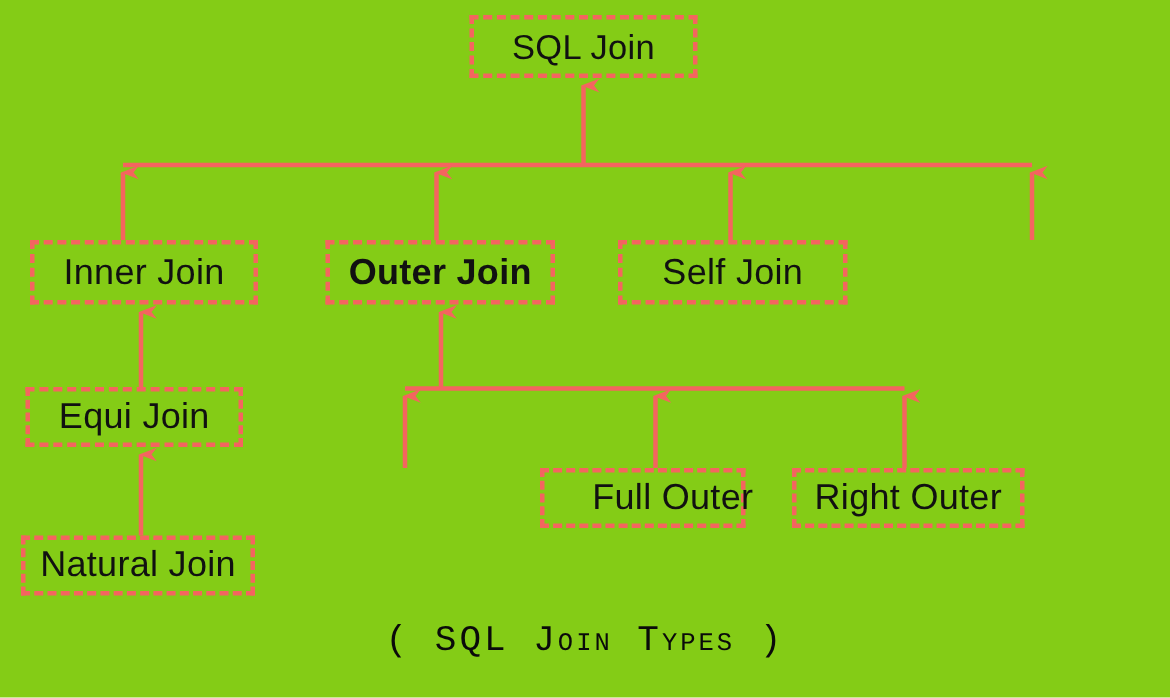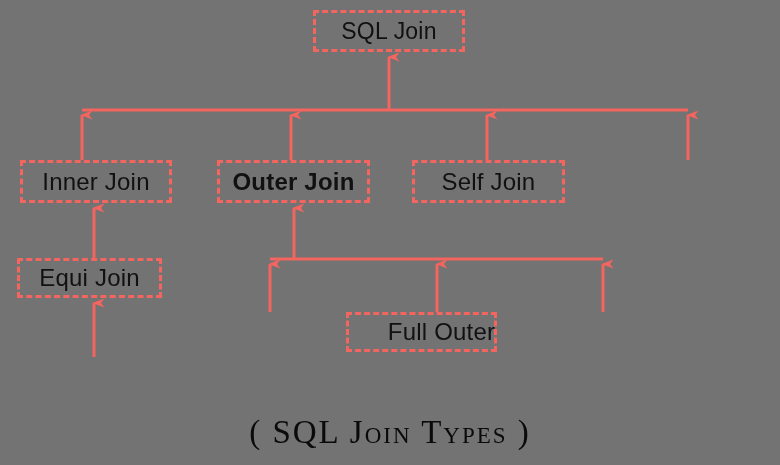--- a/index.html
+++ b/index.html
@@ -40,31 +40,31 @@
     width: 780px;
     height: 465px;
     pointer-events: none;
   }
   .caption {
     position: absolute;
     left: 0;
     top: 414px;
     width: 780px;
     text-align: center;
-    font-family: Liberation Serif, serif;
-    font-size: 33px;
+    font-family: Liberation Mono, monospace;
+    font-size: 24px;
     font-variant: small-caps;
     letter-spacing: 2px;
     color: #0a0a0a;
   }
 </style>
 </head>
 <body>
 
-<div id="canvas" style="background: #737373;">
+<div id="canvas" style="background: #84cc16;">
 
   <svg class="connectors" viewBox="0 0 780 465" width="780" height="465" xmlns="http://www.w3.org/2000/svg">
     <defs>
       <marker id="arrowUp" markerWidth="10" markerHeight="12" refX="5" refY="1.5" orient="auto-start-reverse" markerUnits="userSpaceOnUse">
         <path d="M5,0 L9.5,12 L5,8.5 L0.5,12 Z" fill="#f4655f"></path>
       </marker>
     </defs>
 
     <g>
       <line x1="389" y1="110" x2="389" y2="57" stroke="#f4655f" stroke-width="3" marker-end="url(#arrowUp)"></line>
@@ -115,20 +115,22 @@
 
   <div class="node" style="left: 20px; top: 160px; width: 152px; height: 43px; border-color: rgb(244, 101, 95); color: rgb(17, 17, 17);">Inner Join</div>
 
   <div class="node" style="left: 217px; top: 160px; width: 153px; height: 43px; border-color: rgb(244, 101, 95); color: rgb(17, 17, 17); font-weight: bold;">Outer Join</div>
 
   <div class="node" style="left: 412px; top: 160px; width: 153px; height: 43px; border-color: rgb(244, 101, 95); color: rgb(17, 17, 17); text-align: center;">Self Join</div>
 
 
   <div class="node" style="left: 17px; top: 258px; width: 145px; height: 40px; border-color: rgb(244, 101, 95); color: rgb(17, 17, 17);">Equi Join</div>
 
+  <div class="node" style="left: 14px; top: 357px; width: 156px; height: 40px; border-color: rgb(244, 101, 95); color: rgb(17, 17, 17);">Natural Join</div>
 
 
-  <div class="node" style="left: 346px; top: 312px; width: 151px; height: 40px; border-color: rgb(244, 101, 95); color: rgb(17, 17, 17); padding-left: 40px;">Full Outer</div>
+  <div class="node" style="left: 360px; top: 312px; width: 137px; height: 40px; border-color: rgb(244, 101, 95); color: rgb(17, 17, 17); padding-left: 40px;">Full Outer</div>
 
+  <div class="node" style="left: 528px; top: 312px; width: 155px; height: 40px; border-color: rgb(244, 101, 95); color: rgb(17, 17, 17);">Right Outer</div>
 
   <div class="caption">( SQL Join Types )</div>
 
 </div>
 
 </body></html>

